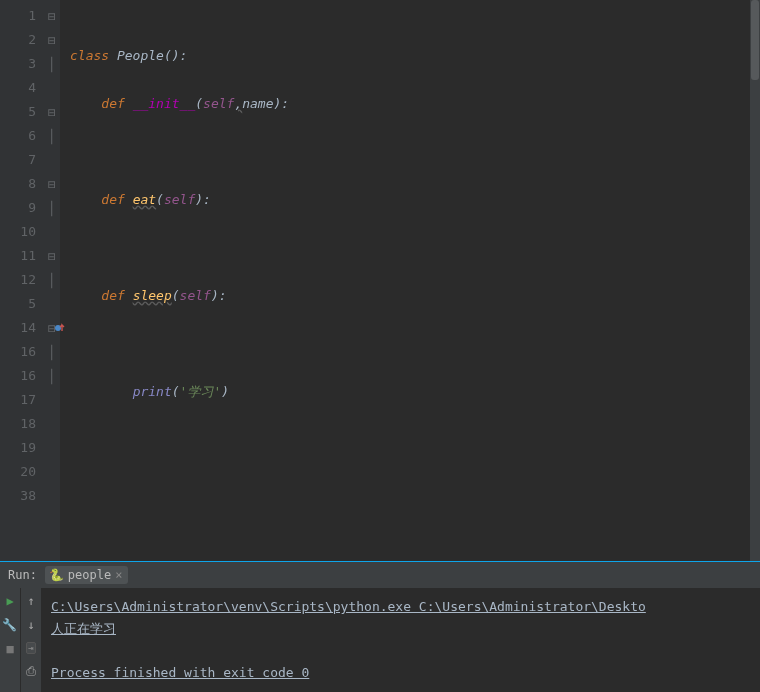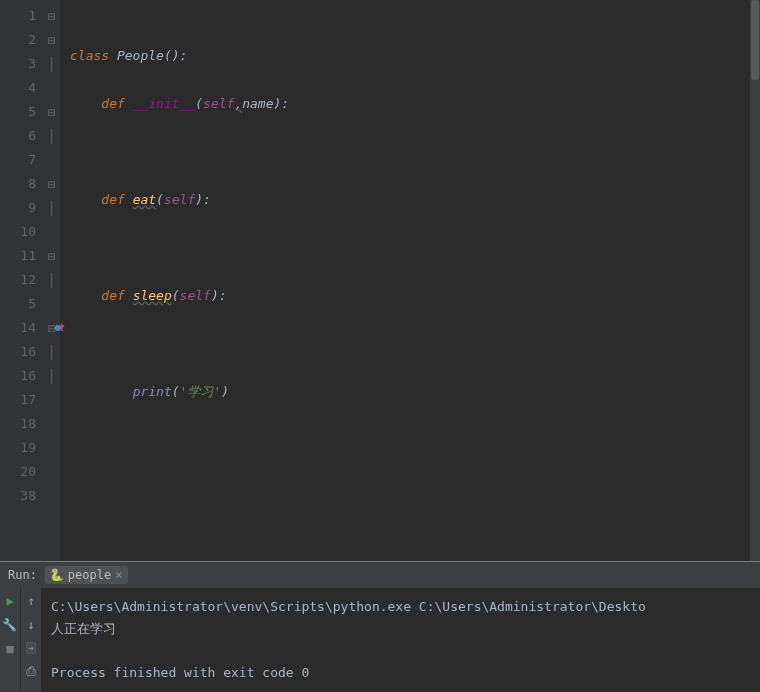--- a/index.html
+++ b/index.html
@@ -28,21 +28,21 @@
   .tool-window{border-top:1px solid #0ea5e9;background:#3c3f41;display:flex;flex-direction:column;}
   .tw-header{display:flex;align-items:center;padding:4px 8px;color:#bbb;font-size:12px;gap:8px;}
   .tab{display:flex;align-items:center;gap:4px;background:#4e5254;padding:2px 6px 2px 4px;border-radius:3px;}
   .tab .pyicon{color:#3572A5;}
   .tab .close{color:#888;}
   .tw-body{display:flex;flex:1;background:#2b2b2b;}
   .tw-toolbar{width:20px;background:#3c3f41;display:flex;flex-direction:column;align-items:center;padding-top:6px;gap:10px;}
   .tw-toolbar2{width:20px;background:#3c3f41;display:flex;flex-direction:column;align-items:center;padding-top:6px;gap:10px;border-left:1px solid #2b2b2b;}
   .icbtn{color:#aaa;font-size:12px;cursor:pointer;}
   .green{color:#499c54;}
-  .console{flex:1;padding:8px 10px;white-space:pre;line-height:22px;overflow:hidden;}
+  .console{flex:1;padding:8px 10px;white-space:pre;line-height:22px;overflow:hidden;text-decoration:underline;}
   .boxmark{background:rgba(255,255,255,.06);border:1px solid #555;border-radius:2px;font-size:9px;color:#888;padding:0 1px;display:inline-block;line-height:10px;}
 </style>
 </head>
 <body>
 
 <div class="root">
   <div class="editor-pane">
 
     <div class="gutter">
       <div class="ln">1</div>

